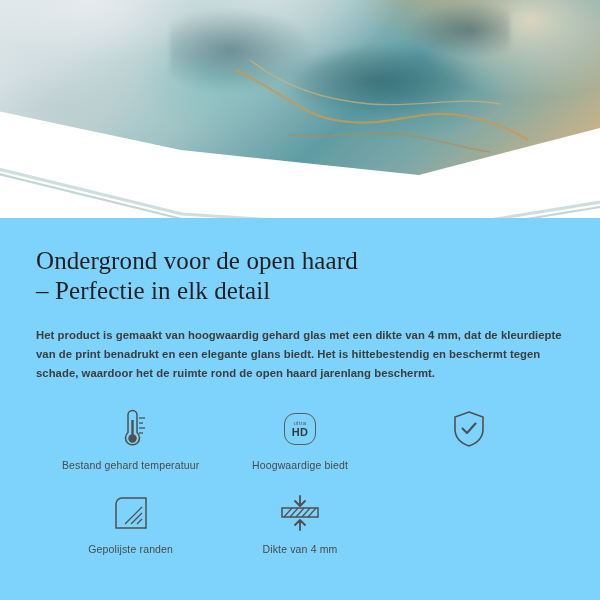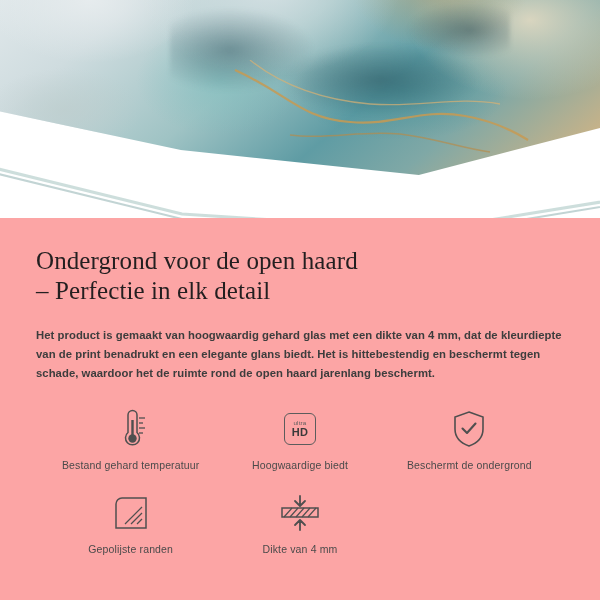--- a/index.html
+++ b/index.html
@@ -10,21 +10,21 @@
     width: 600px;
     height: 600px;
     background: #ffffff;
     font-family: "Liberation Sans", sans-serif;
     overflow: hidden;
   }
   .page {
     position: relative;
     width: 600px;
     height: 600px;
-    background: #fca5a5;
+    background: #7dd3fc;
     overflow: hidden;
   }
 
   
   .hero {
     position: relative;
     width: 600px;
     height: 218px;
     overflow: hidden;
     background: #ffffff;
@@ -134,21 +134,21 @@
   .feature .cap {
     margin-top: 10px;
     font-size: 10.5px;
     color: #4a4a4a;
     letter-spacing: 0.15px;
   }
   .ultrahd-box {
     width: 30px;
     height: 30px;
     border: 1.4px solid #5c5c5c;
-    border-radius: 6px;
+    border-radius: 11px;
     display: flex;
     flex-direction: column;
     align-items: center;
     justify-content: center;
     line-height: 1;
   }
   .ultrahd-box .u1 {
     font-size: 6.2px;
     color: #5c5c5c;
     letter-spacing: 0.2px;
@@ -234,21 +234,20 @@
         <div class="cap">Hoogwaardige biedt</div>
       </div>
 
       <div class="feature">
         <div class="ico">
           <svg width="36" height="40" viewBox="0 0 36 40">
             <path d="M18 3 L32 8 V20 C32 29 25 34.5 18 37 C11 34.5 4 29 4 20 V8 Z" fill="none" stroke="#4f4f4f" stroke-width="1.6"></path>
             <path d="M11.5 19.5 L16 24 L24.5 14.5" fill="none" stroke="#4f4f4f" stroke-width="2.1" stroke-linecap="round" stroke-linejoin="round"></path>
           </svg>
         </div>
-        <div class="cap">Beschermt de ondergrond</div>
       </div>
 
 
       <div class="feature">
         <div class="ico">
           <svg width="34" height="34" viewBox="0 0 34 34">
             <path d="M2 32 V8 A6 6 0 0 1 8 2 H32 V32 Z" fill="none" stroke="#4f4f4f" stroke-width="1.5"></path>
             <line x1="11" y1="28" x2="28" y2="11" stroke="#4f4f4f" stroke-width="1.2"></line>
             <line x1="17" y1="28" x2="28" y2="17" stroke="#4f4f4f" stroke-width="1.2"></line>
             <line x1="23" y1="28" x2="28" y2="23" stroke="#4f4f4f" stroke-width="1.2"></line>

